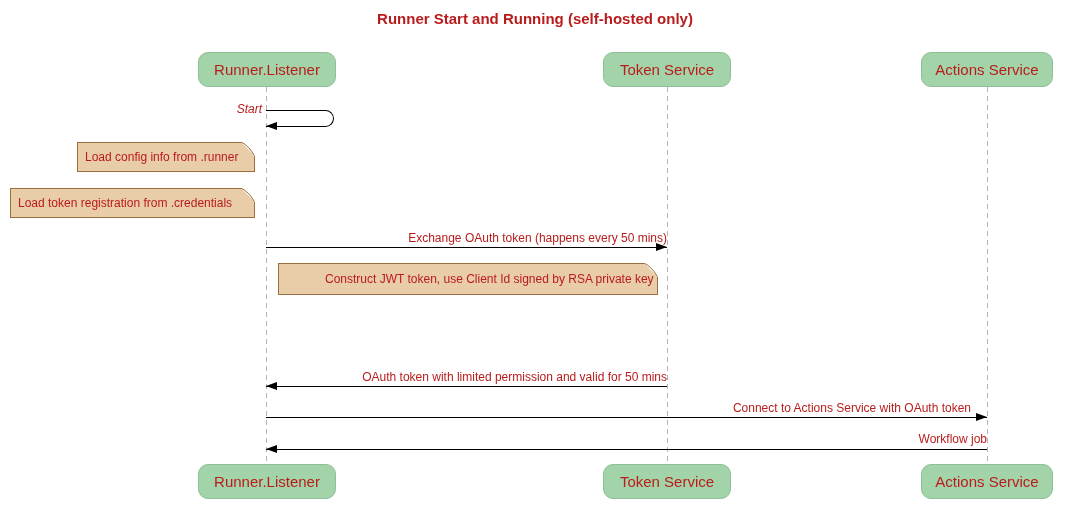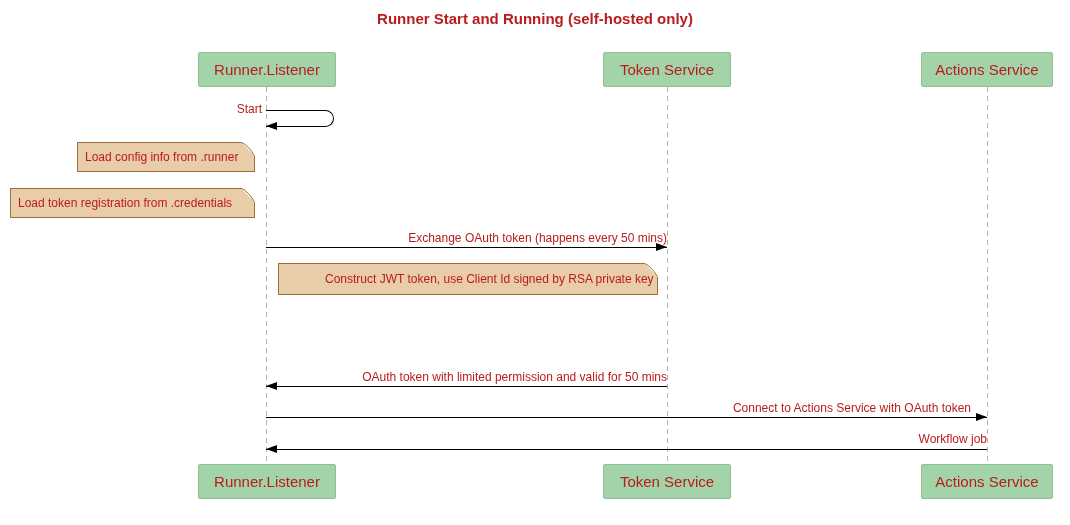--- a/index.html
+++ b/index.html
@@ -12,21 +12,21 @@
     font-size:15px;font-weight:bold;line-height:18px;
   }
   .lifeline{
     position:absolute;top:87px;width:1px;height:377px;
     background:repeating-linear-gradient(to bottom,var(--lifeline,#b3b3b3) 0 5px,transparent 5px 9px);
   }
   .pbox{
     position:absolute;height:35px;box-sizing:border-box;
     background:var(--participant-fill,#a3d3a9);
     border:1px solid var(--participant-border,#8fbf97);
-    border-radius:2px;display:flex;align-items:center;justify-content:center;
+    border-radius:10px;display:flex;align-items:center;justify-content:center;
     font-size:15px;white-space:nowrap;
   }
   .msg-label{
     position:absolute;font-size:12px;line-height:14px;white-space:nowrap;
   }
   .center{text-align:right;}
   .mline{position:absolute;height:1px;background:var(--message,#000);}
   .arrow-right{
     position:absolute;width:0;height:0;
     border-top:4px solid transparent;border-bottom:4px solid transparent;
@@ -68,21 +68,21 @@
     <span>Runner.Listener</span>
   </div>
   <div class="pbox" style="left:603px;top:52px;width:128px;">
     <span>Token Service</span>
   </div>
   <div class="pbox" style="left:921px;top:52px;width:132px;">
     <span>Actions Service</span>
   </div>
 
   <div>
-    <span class="msg-label" style="left:160px;top:102px;width:102px;text-align:right;">Start</span>
+    <span class="msg-label" style="left:160px;top:102px;width:102px;text-align:right;font-style:italic;">Start</span>
     <div class="selfloop"></div>
     <div class="arrow-left" style="left:266px;top:122px;"></div>
   </div>
 
   <div class="note" style="left:10px;top:188px;width:245px;height:30px;">
     <svg class="fold" width="14" height="14" viewBox="0 0 14 14">
       <path class="cover" d="M0 0 L14 0 L14 14 Z"></path>
       <path class="flap" d="M0 0 Q8 4 13 13"></path>
     </svg>
     <span class="line">Load token registration from .credentials</span>

